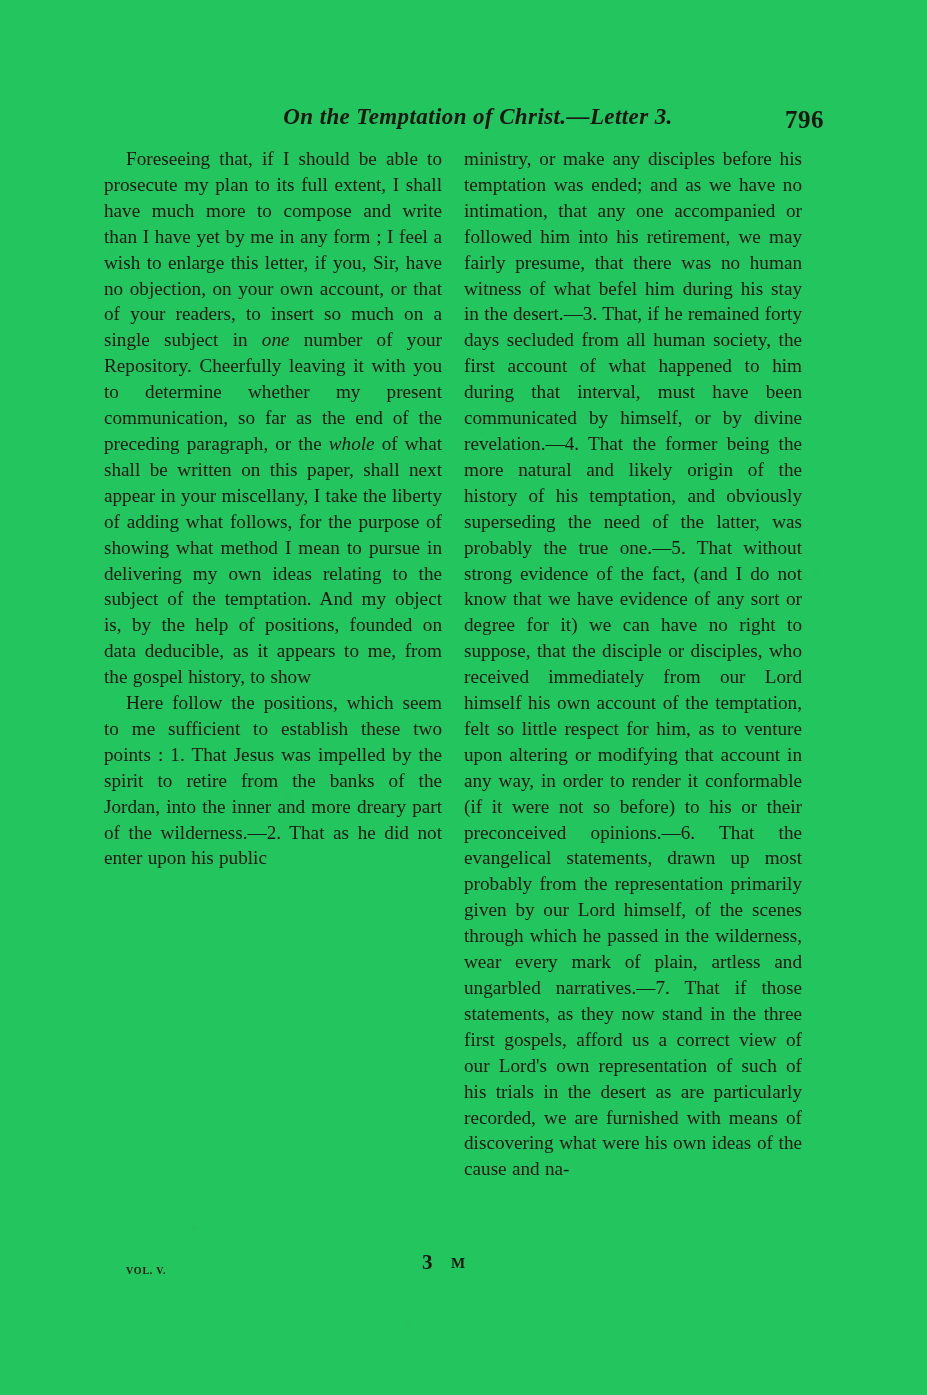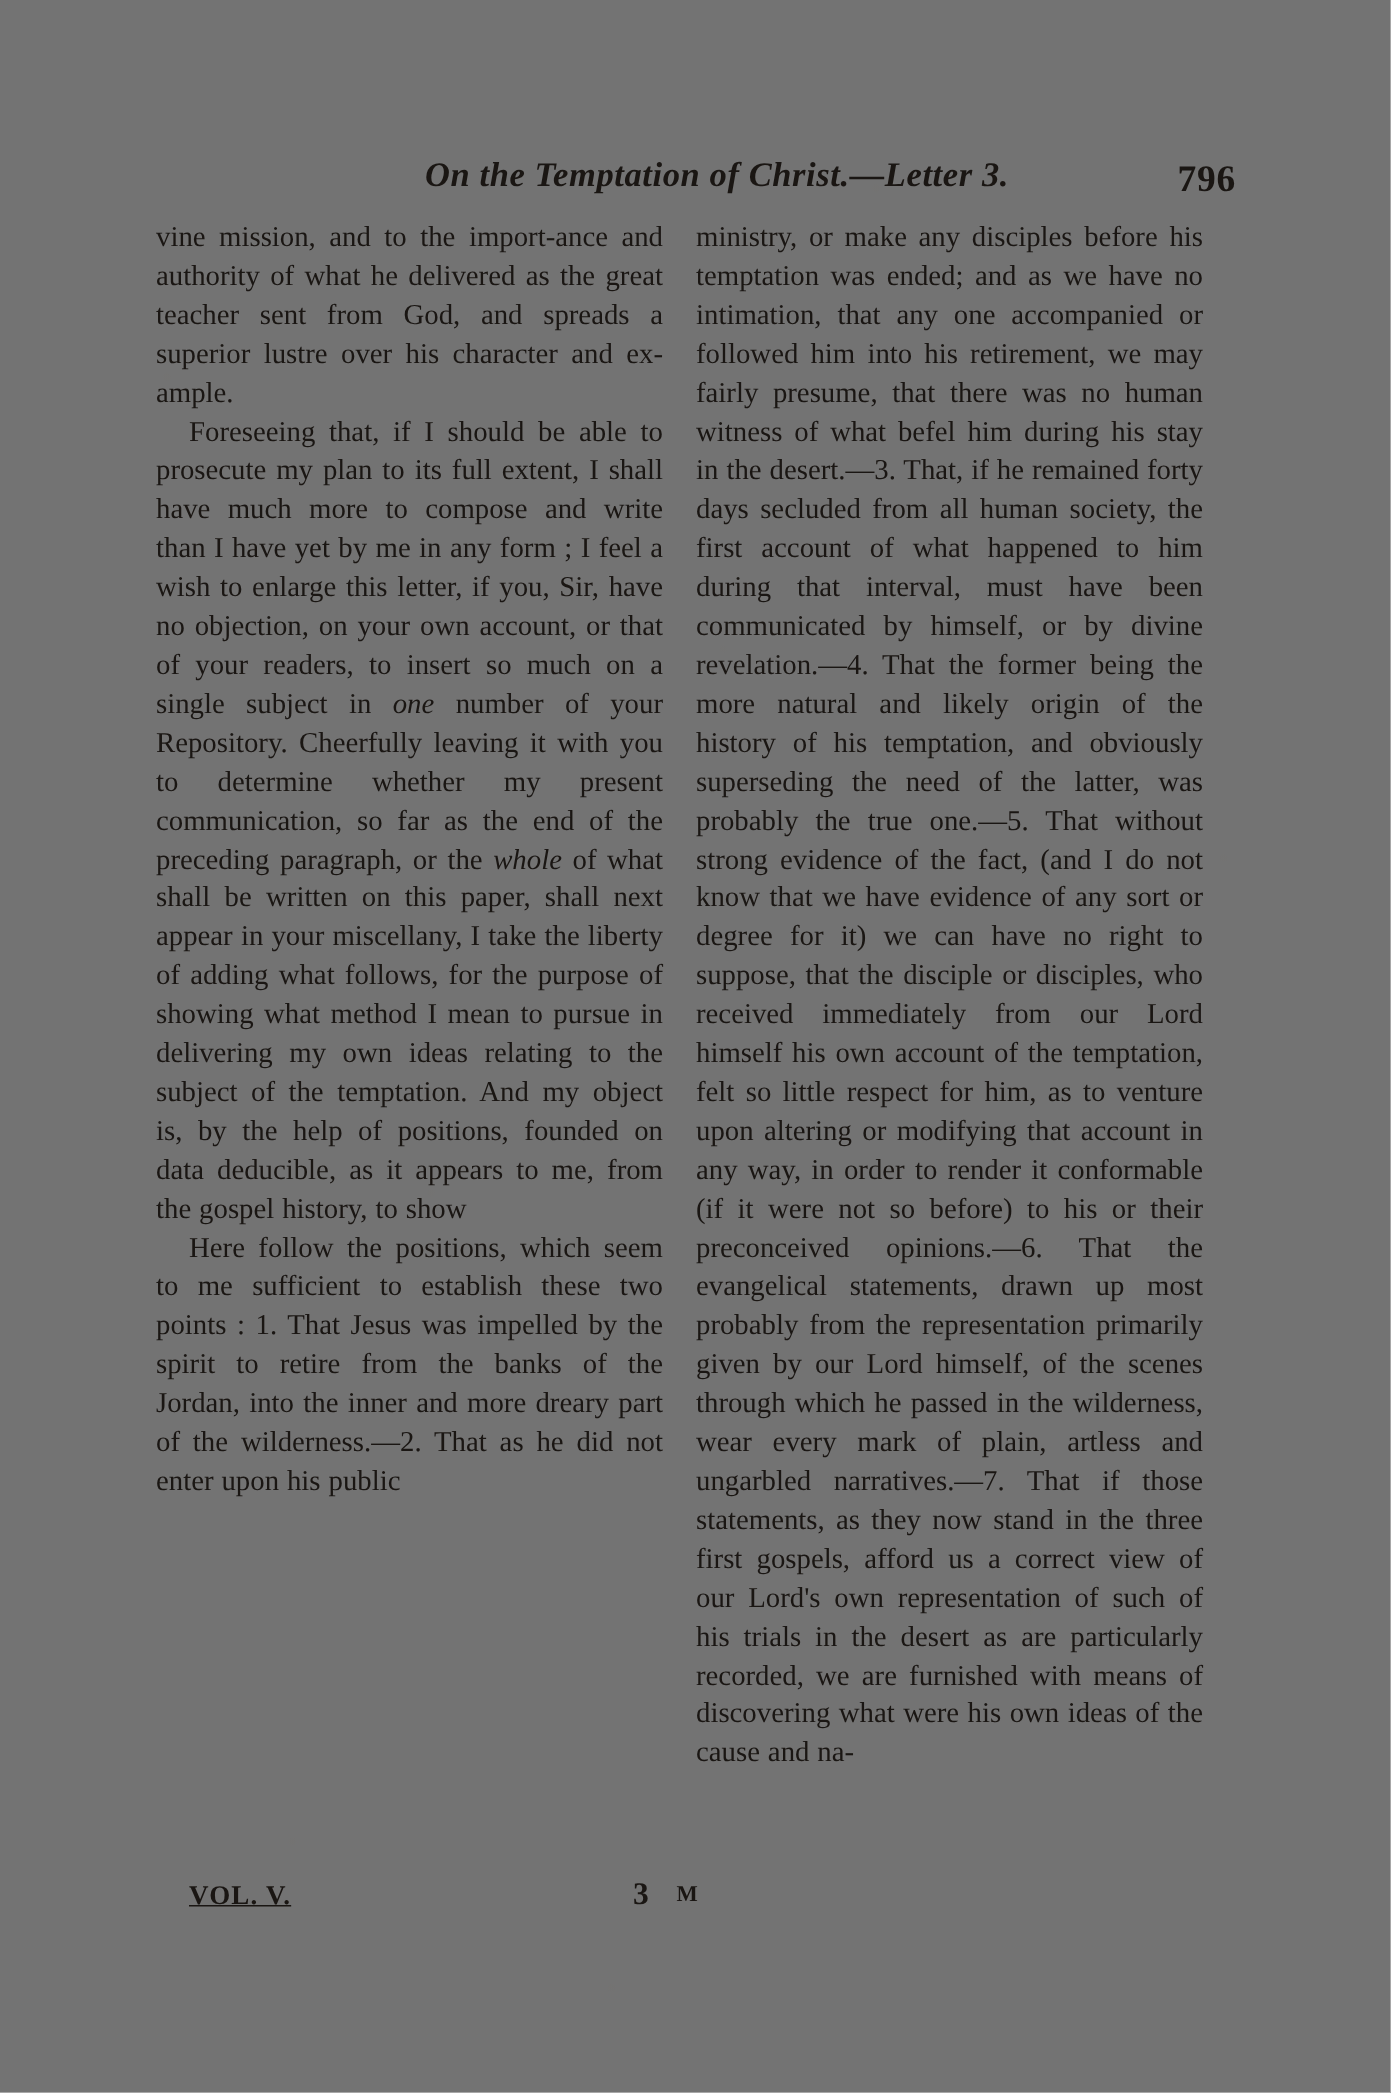--- a/index.html
+++ b/index.html
@@ -13,21 +13,21 @@
     height: 1395px;
     position: relative;
     font-family: "Liberation Serif", "DejaVu Serif", serif;
     color: #1a1613;
     overflow: hidden;
   }
 
   .page {
     position: absolute;
     inset: 0;
-    background: #737373;
+    background: #22c55e;
     padding-left: 36px;
   }
 
   
   .scan-grain {
     position: absolute;
     inset: 0;
     pointer-events: none;
     background:
       radial-gradient(circle at 12% 18%, rgba(120,110,95,0.05) 0 2px, transparent 3px),
@@ -104,25 +104,24 @@
     position: absolute;
     left: 104px;
     top: 1253px;
     width: 722px;
     height: 24px;
     font-size: 17px;
   }
   .vol {
     position: absolute;
     left: 22px;
-    top: 0;
-    font-size: 18px;
+    top: 12px;
+    font-size: 10px;
     font-weight: bold;
     letter-spacing: 0.8px;
-    text-decoration: underline;
   }
   .sig-number {
     position: absolute;
     left: 318px;
     top: -3px;
     font-size: 21px;
     font-weight: bold;
   }
   .sig-letter {
     position: absolute;
@@ -140,21 +139,20 @@
   <div class="scan-grain"></div>
 
   <div class="running-head">
     <span class="head-title">On the Temptation of Christ.—Letter 3.</span>
     <span class="folio">796</span>
   </div>
 
   <div class="columns">
 
     <div class="col">
-      <p>vine mission, and to the import-ance and authority of what he delivered as the great teacher sent from God, and spreads a superior lustre over his character and ex-ample.</p>
 
       <p class="indent"><span>Foreseeing that, if I should be able to prosecute my plan to its full extent, I shall have much more to compose and write than I have yet by me in any form ; I feel a wish to enlarge this letter, if you, Sir, have no objection, on your own account, or that of your readers, to insert so much on a single subject in </span><i>one</i><span> number of your Repository. Cheerfully leaving it with you to determine whether my present communication, so far as the end of the preceding paragraph, or the </span><i>whole</i><span> of what shall be written on this paper, shall next appear in your miscellany, I take the liberty of adding what follows, for the purpose of showing what method I mean to pursue in delivering my own ideas relating to the subject of the temptation.  And my object is, by the help of positions, founded on data deducible, as it appears to me, from the gospel history, to show</span></p>
 
 
 
       <p class="indent">Here follow the positions, which seem to me sufficient to establish these two points : 1. That Jesus was impelled by the spirit to retire from the banks of the Jordan, into the inner and more dreary part of the wilderness.—2. That as he did not enter upon his public</p>
     </div>
 
     <div class="col">
       <p>ministry, or make any disciples before his temptation was ended; and as we have no intimation, that any one accompanied or followed him into his retirement, we may fairly presume, that there was no human witness of what befel him during his stay in the desert.—3. That, if he remained forty days secluded from all human society, the first account of what happened to him during that interval, must have been communicated by himself, or by divine revelation.—4. That the former being the more natural and likely origin of the history of his temptation, and obviously superseding the need of the latter, was probably the true one.—5. That without strong evidence of the fact, (and I do not know that we have evidence of any sort or degree for it) we can have no right to suppose, that the disciple or disciples, who received immediately from our Lord himself his own account of the temptation, felt so little respect for him, as to venture upon altering or modifying that account in any way, in order to render it conformable (if it were not so before) to his or their preconceived opinions.—6. That the evangelical statements, drawn up most probably from the representation primarily given by our Lord himself, of the scenes through which he passed in the wilderness, wear every mark of plain, artless and ungarbled narratives.—7. That if those statements, as they now stand in the three first gospels, afford us a correct view of our Lord's own representation of such of his trials in the desert as are particularly recorded, we are furnished with means of discovering what were his own ideas of the cause and na-</p>

